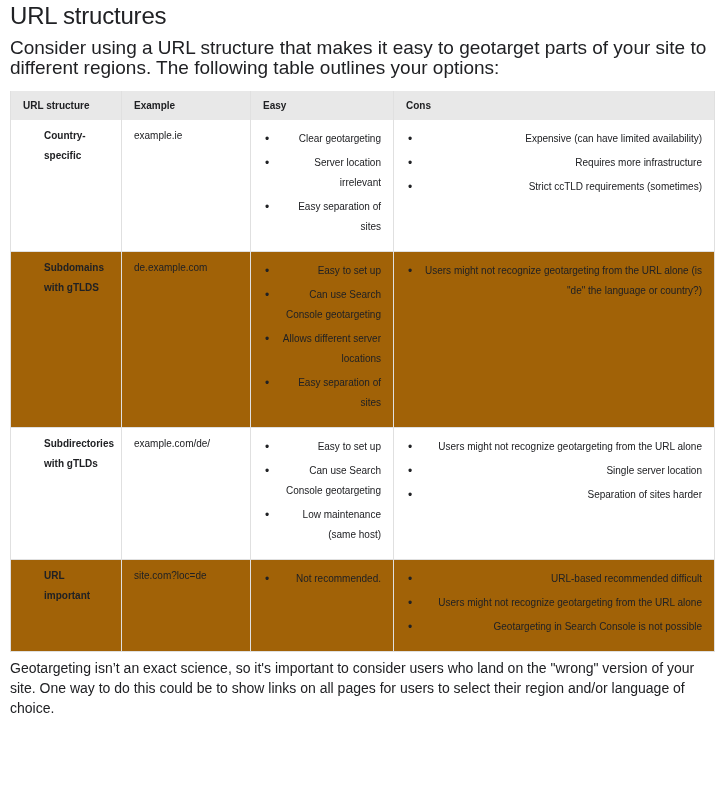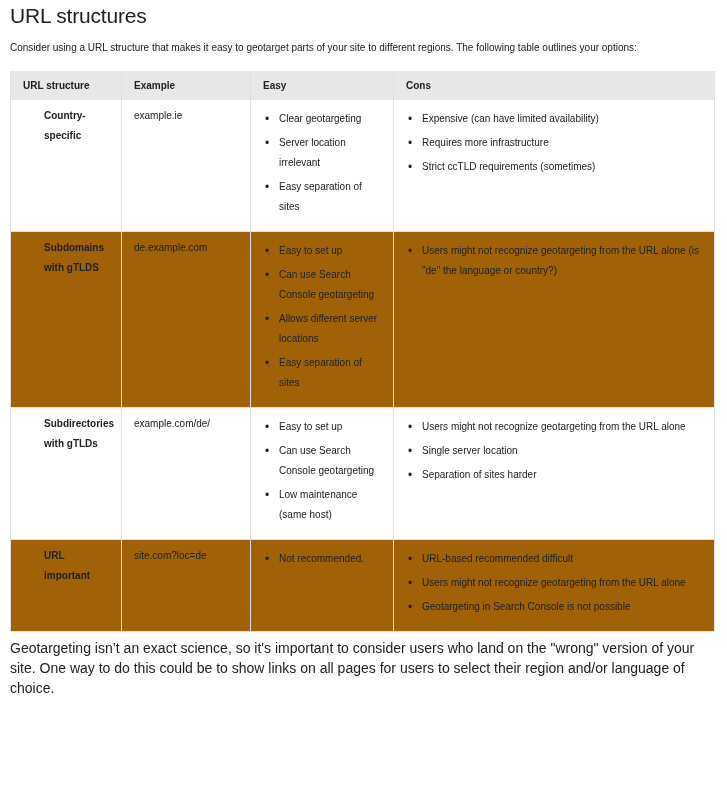--- a/index.html
+++ b/index.html
@@ -4,27 +4,27 @@
   <style>
     html, body { margin: 0; padding: 0; background: #ffffff; }
     body {
       width: 727px; height: 809px; overflow: hidden;
       font-family: "Liberation Sans", sans-serif;
       color: #202124; font-size: 14px;
     }
     .page { padding: 0 13px 0 10px; }
     h2.title {
       margin: 0; padding-top: 3px;
-      font-size: 21px; font-weight: normal; letter-spacing: -0.2px;
+      font-size: 24px; font-weight: normal; letter-spacing: -0.2px;
       color: #202124; line-height: 26px;
       font-family: "Liberation Sans", sans-serif;
       font-weight: 500;
     }
     p.intro {
-      margin: 9px 0 0 0; line-height: 20px; font-size: 10px; color: #202124;
+      margin: 9px 0 0 0; line-height: 20px; font-size: 19px; color: #202124;
     }
     table.urls {
       margin-top: 13px; border-collapse: collapse; width: 704px;
       table-layout: fixed; font-size: 10px;
     }
     table.urls th {
       background: #e8e8e8; text-align: left; font-weight: bold;
       padding: 0 12px; height: 29px; line-height: 20px;
       border-left: 1px solid #e0e0e0; border-right: 1px solid #e0e0e0;
     }
@@ -34,21 +34,21 @@
       border-left: 1px solid #e0e0e0; border-right: 1px solid #e0e0e0;
       border-bottom: 1px solid #e0e0e0;
     }
     table.urls tr.row-white td { background: #ffffff; }
     table.urls tr.row-gray td { background: #a16207; }
     table.urls td.struct { font-weight: bold; padding-left: 33px; }
     col.c1 { width: 111px; }
     col.c2 { width: 129px; }
     col.c3 { width: 143px; }
     col.c4 { width: 321px; }
-    ul.bullets { margin: 3px 0 0 0; padding: 0 0 0 16px; list-style: none; }
+    ul.bullets { margin: 3px 0 0 0; padding: 0 0 0 16px; list-style: none; text-align: right; }
     ul.bullets li { position: relative; margin-bottom: 4px; line-height: 20px; }
     ul.bullets li::before {
       content: "•"; position: absolute; left: -14px; top: 0; font-size: 12px; color: #202124;
     }
     p.outro {
       margin: 6px 0 0 0; line-height: 20px; font-size: 14px; color: #202124;
     }
   </style>
 </head>
 <body>

